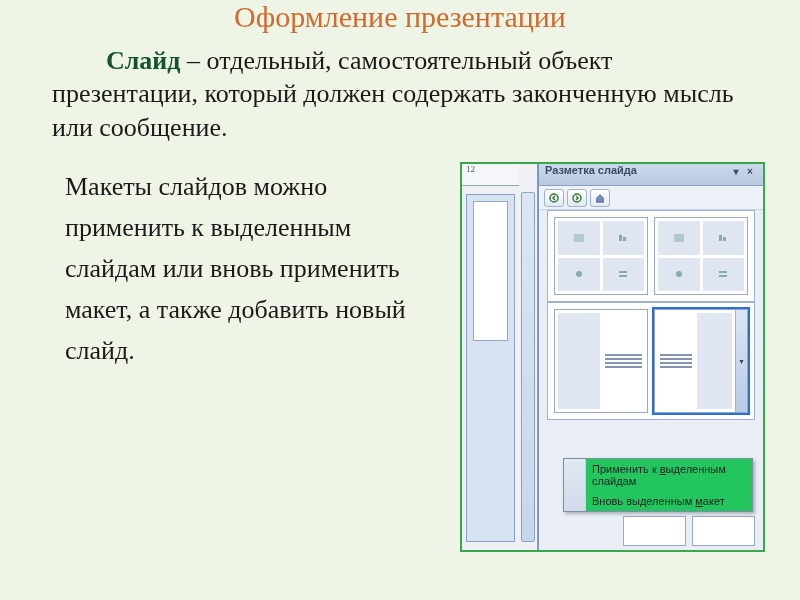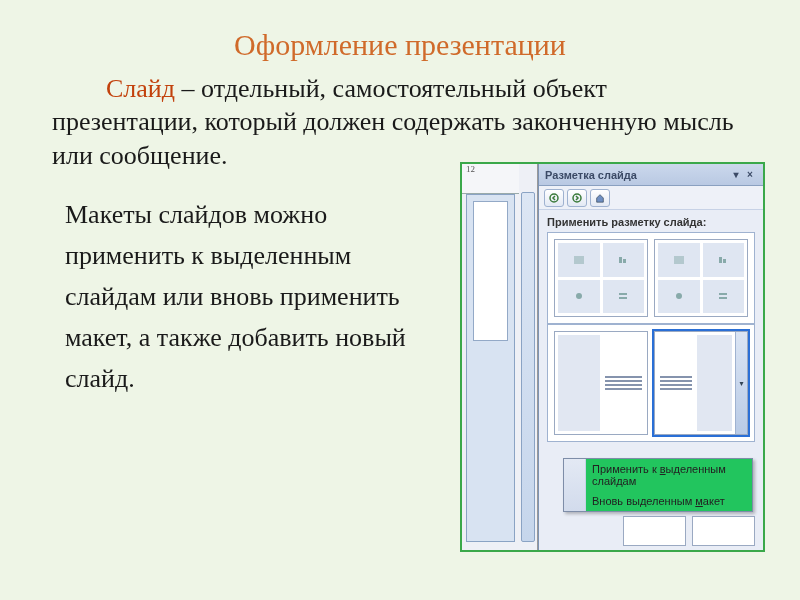--- a/index.html
+++ b/index.html
@@ -9,32 +9,31 @@
     height: 600px;
     background: #eef5e6;
     font-family: "Times New Roman", serif;
     position: relative;
     overflow: hidden;
   }
   .title {
     text-align: center;
     color: #d06a2a;
     font-size: 30px;
-    padding-top: 28px;
     padding-bottom: 8px;
   }
   .body-text {
     padding: 0 50px 0 52px;
     font-size: 26px;
     color: #1a1a1a;
     line-height: 1.28;
   }
   .term {
-    color: #c2410c;
-    font-weight: normal;
+    color: #14532d;
+    font-weight: bold;
   }
   .para1 { text-indent: 54px; margin-top: 2px; }
   .para2 { margin-top: 22px; width: 370px; line-height: 1.58; margin-left: 13px; }
 
   
   .shot {
     position: absolute;
     right: 35px;
     top: 162px;
     width: 305px;
@@ -54,21 +53,21 @@
     border-right: 1px solid #999;
   }
   .leftstrip .vscroll {
     position: absolute; right: 2px; top: 28px;
     width: 14px; bottom: 8px;
     background: linear-gradient(#dce6f4,#c6d6ec);
     border: 1px solid #8aa3c4;
     border-radius: 2px;
   }
   .leftstrip .ruler {
-    position: absolute; left: 0; top: 0; right: 18px; height: 30px;
+    position: absolute; left: 0; top: 0; right: 18px; height: 22px;
     background: #f5f6f9;
     border-bottom: 1px solid #9aa;
     font-size: 9px; color: #555;
     padding-left: 4px;
   }
   .leftstrip .slice {
     position: absolute; left: 4px; right: 22px; top: 30px;
     bottom: 8px;
     background: #d8e3f2;
     border: 1px solid #8aa3c4;
@@ -80,21 +79,21 @@
     border: 1px solid #93a9c7;
   }
 
   .taskpane {
     position: absolute;
     left: 76px; right: 0; top: 0; bottom: 0;
     background: #e9edf6;
     border-left: 1px solid #7e93b3;
   }
   .tp-title {
-    display: flex; align-items: center;
+    display: flex; align-items: flex-start;
     background: linear-gradient(#cbd8ec,#b9c9e3);
     border-bottom: 1px solid #8aa0c0;
     height: 22px;
     font-family: Tahoma, Arial, sans-serif;
     font-size: 11px; font-weight: bold;
     color: #3b4a66;
     padding: 0 6px;
   }
   .tp-title .sp { flex: 1; }
   .tp-title .x, .tp-title .dd {
@@ -252,21 +251,20 @@
               <path d="M4 3 L6 5 L4 7" fill="none" stroke="#3a7a3a" stroke-width="1.5"></path>
             </svg>
         </span>
         <span class="nbtn">
           <svg viewBox="0 0 12 12" width="12" height="10">
               <path d="M2 6 L6 2 L10 6 L10 11 L2 11 Z" fill="#6f8fc2" stroke="#345" stroke-width="0.8"></path>
             </svg>
         </span>
       </div>
 
-      <div class="tp-section">Применить разметку слайда:</div>
       <div class="layouts">
         <div class="layout-thumb">
           <div class="cell">
               <svg viewBox="0 0 12 10">
                 <rect x="1" y="1" width="10" height="8" fill="#8aa" opacity="0.5"></rect>
               </svg>
             </div>
           <div class="cell">
               <svg viewBox="0 0 12 10">
                 <rect x="2" y="2" width="3" height="6" fill="#8aa"></rect>

